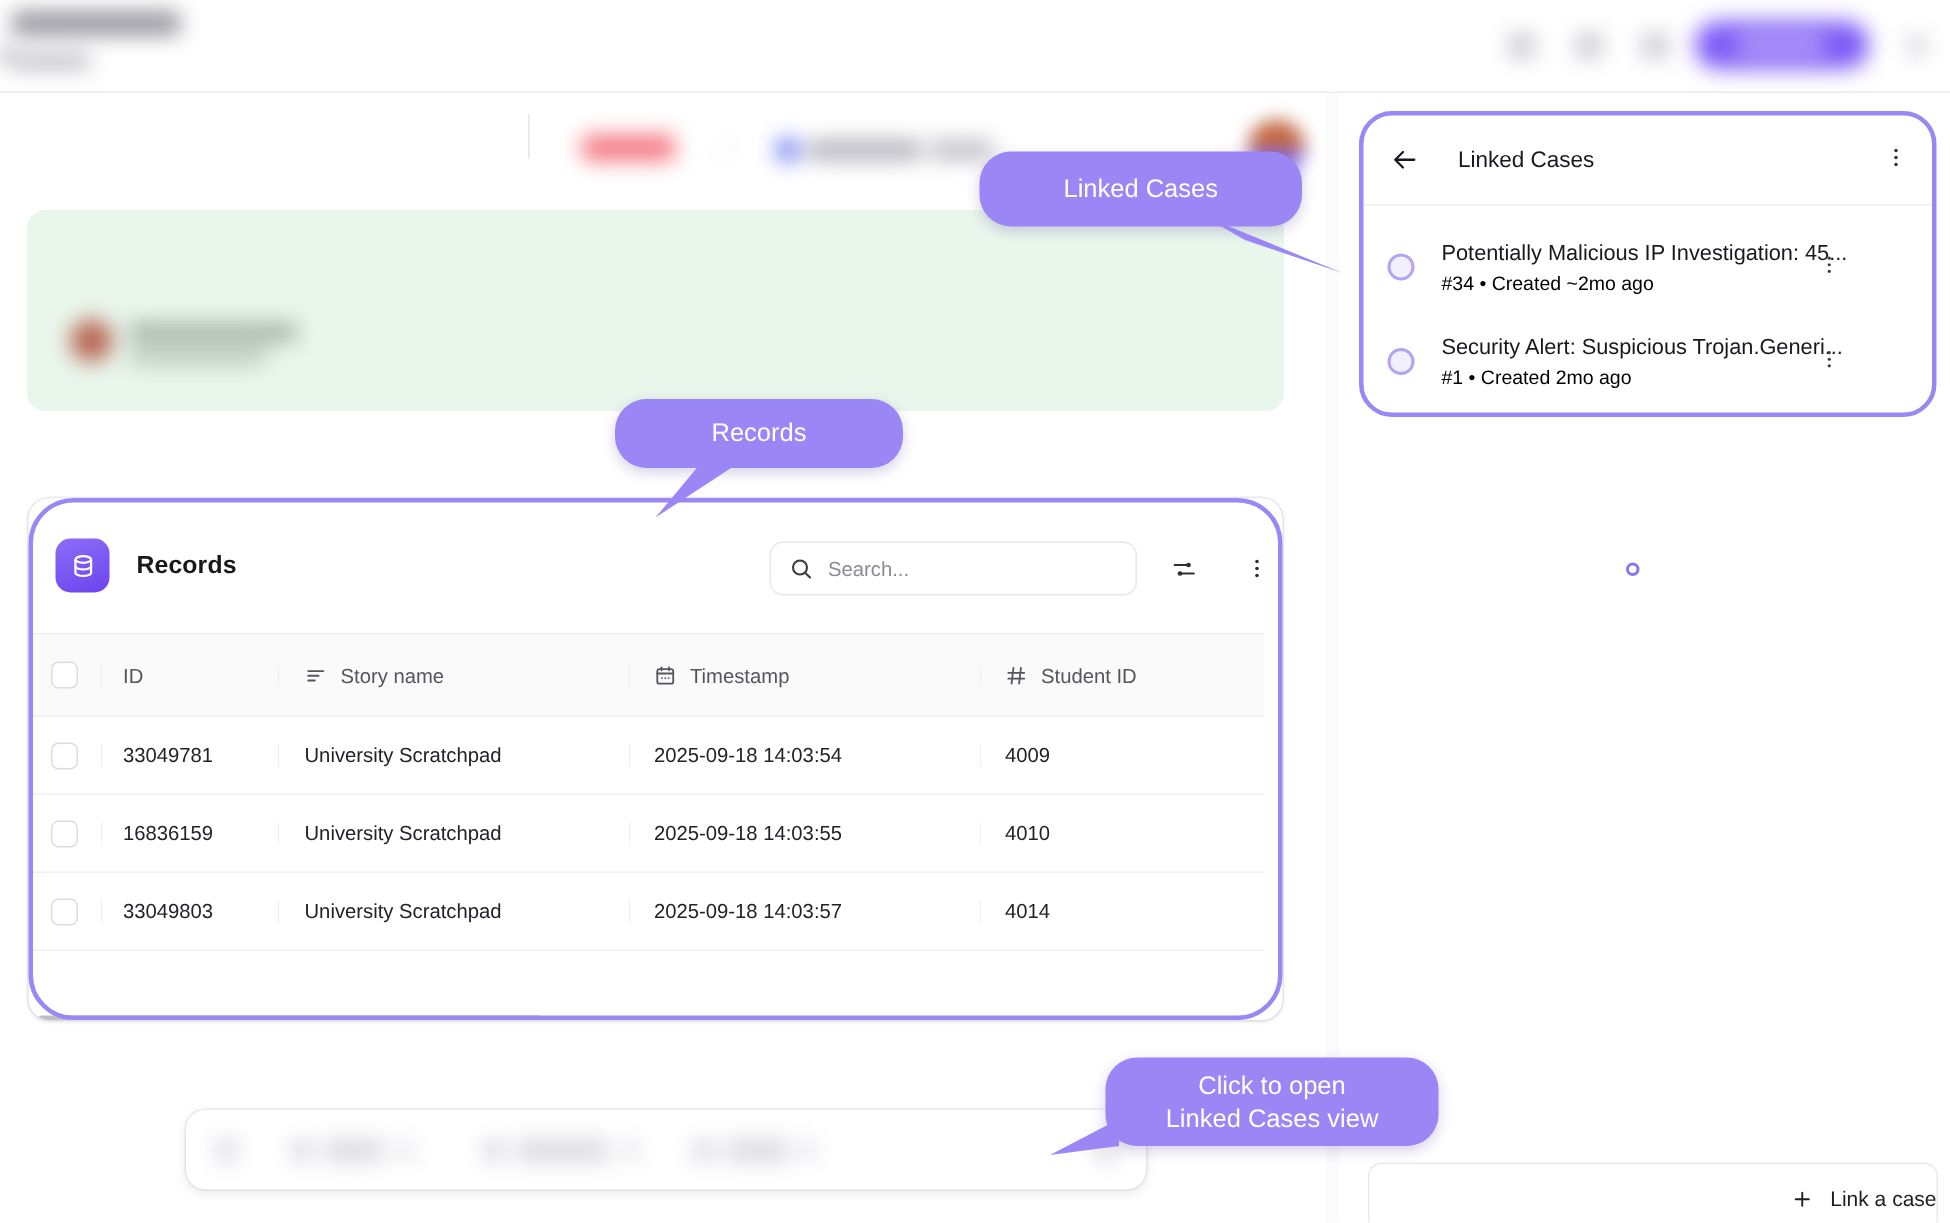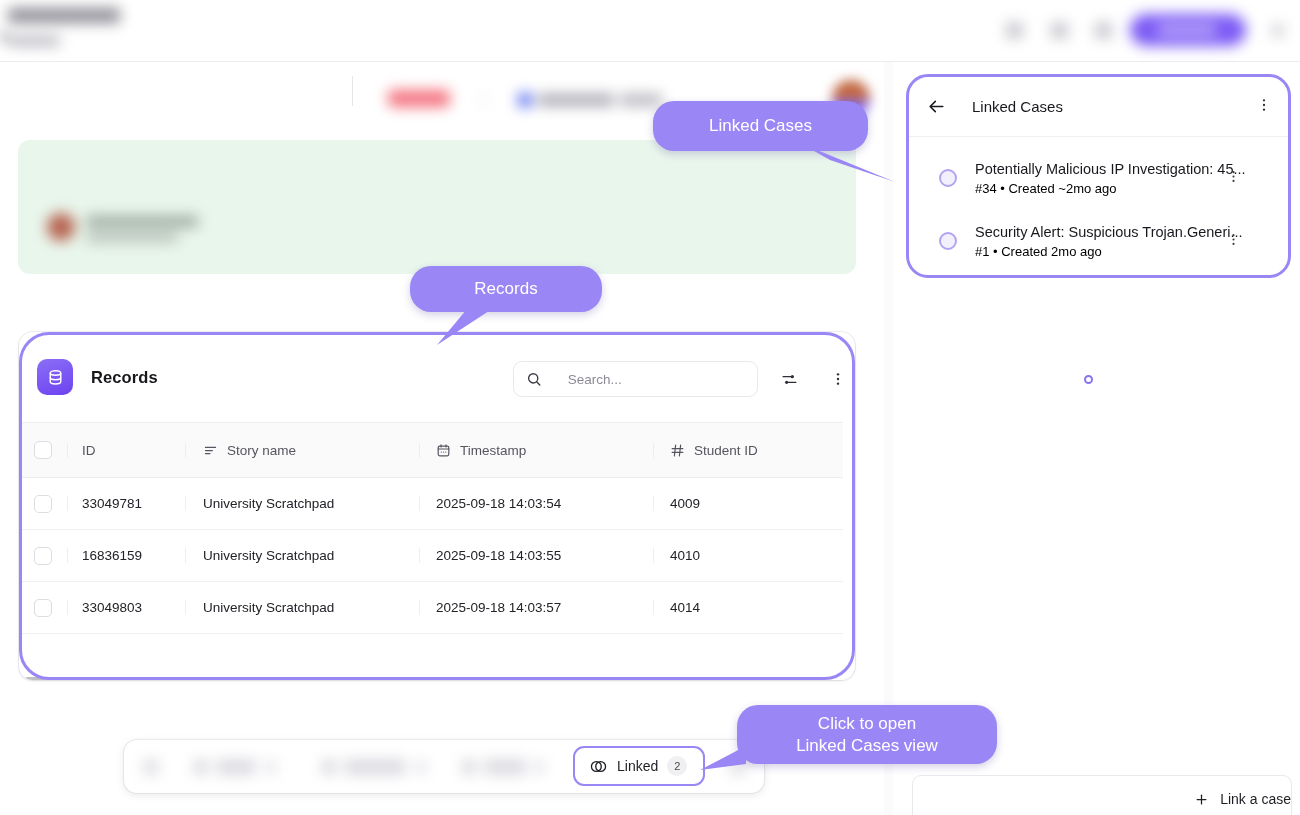--- a/index.html
+++ b/index.html
@@ -71,21 +71,21 @@
     margin-left:18px; letter-spacing:.1px; white-space:nowrap;
   }
   .rec-select {
     margin-left:16px; height:30px; background:#f3f3f5; border-radius:8px;
     display:flex; align-items:center; gap:10px; padding:0 11px 0 13px;
     font-size:13.5px; color:#26262c; white-space:nowrap; cursor:pointer;
   }
   .search-box {
     position:absolute; left:494px; top:29px; width:245px; height:36px;
     border:1px solid #e8e8ec; border-radius:9px; background:#fff;
-    display:flex; align-items:center; gap:26px; padding:0 12px;
+    display:flex; align-items:center; gap:10px; padding:0 12px;
   }
   .search-box input {
     border:none; outline:none; font-size:13.5px; color:#2a2a30;
     font-family:"Liberation Sans", sans-serif; width:180px; background:transparent;
   }
   .search-box input::placeholder { color:#8b8b95; }
   .hdr-icon-btn {
     position:absolute; top:33px; width:28px; height:28px;
     display:flex; align-items:center; justify-content:center; cursor:pointer;
   }
@@ -158,21 +158,21 @@
     background:#fff; border:3px solid #9b86f5; border-radius:22px; overflow:hidden;
   }
   .lc-header {
     position:absolute; left:0; top:0; width:379px; height:60px;
     display:flex; align-items:center; padding:0 18px; border-bottom:1px solid #f0f0f3;
   }
   .lc-title { font-size:15px; color:#18181e; margin-left:26px; }
   .lc-kebab { position:absolute; right:16px; top:20px; cursor:pointer; }
   .lc-item {
     position:absolute; left:0; width:334px; height:70px; display:flex; align-items:center;
-    padding:0 16px; cursor:pointer;margin-left:14px;
+    padding:0 16px; cursor:pointer;
   }
   .lc-circle {
     width:18px; height:18px; border-radius:50%;
     border:2px solid #b3a3f0; background:#f3f0fe; flex:0 0 auto;
   }
   .lc-texts { margin-left:18px; }
   .lc-name { font-size:14.5px; color:#18181e; white-space:nowrap; }
   .lc-meta { font-size:13px; color:#000000; margin-top:4px; white-space:nowrap; }
   .lc-dot-purple {
     position:absolute; left:1084px; top:375px; width:9px; height:9px;
@@ -356,28 +356,20 @@
     <div style="position:absolute;left:62px;top:12px;width:14px;height:14px;border-radius:4px;background:#d6d6dd;"></div>
     <div style="position:absolute;left:84px;top:11px;width:40px;height:16px;border-radius:4px;background:#dcdce2;"></div>
     <div style="position:absolute;left:134px;top:12px;width:10px;height:14px;border-radius:4px;background:#e2e2e8;"></div>
     <div style="position:absolute;left:190px;top:12px;width:14px;height:14px;border-radius:4px;background:#d6d6dd;"></div>
     <div style="position:absolute;left:212px;top:11px;width:62px;height:16px;border-radius:4px;background:#dcdce2;"></div>
     <div style="position:absolute;left:284px;top:12px;width:10px;height:14px;border-radius:4px;background:#e2e2e8;"></div>
     <div style="position:absolute;left:330px;top:12px;width:14px;height:14px;border-radius:4px;background:#d6d6dd;"></div>
     <div style="position:absolute;left:352px;top:11px;width:42px;height:16px;border-radius:4px;background:#dcdce2;"></div>
     <div style="position:absolute;left:402px;top:12px;width:10px;height:14px;border-radius:4px;background:#e2e2e8;"></div>
   </div>
-  <div class="linked-btn">
-    <svg width="19" height="19" viewBox="0 0 24 24" fill="none" stroke="#1e1e24" stroke-width="1.7">
-        <circle cx="9.3" cy="12" r="6.2"></circle>
-        <circle cx="14.7" cy="12" r="6.2"></circle>
-      </svg>
-    <span class="linked-label">Linked</span>
-    <span class="linked-count">2</span>
-  </div>
   <div class="blur-hard bb-right-ghost"></div>
 
   <div class="v-divider"></div>
   <div class="v-scroll-track">
     
   </div>
 
   <div class="lc-panel">
     <div class="lc-header">
       <svg width="19" height="19" viewBox="0 0 24 24" fill="none" stroke="#18181e" stroke-width="1.9" stroke-linecap="round" stroke-linejoin="round" style="cursor:pointer;">
@@ -442,21 +434,21 @@
     <polygon points="0,3 95,42 30,20" fill="#9b86f5"></polygon>
   </svg>
 
   <div class="callout" style="left:410px;top:266px;width:192px;height:46px;">
     <span>Records</span>
   </div>
   <svg style="position:absolute;left:425px;top:305px;width:90px;height:46px;">
     <polygon points="12,40 70,2 42,4" fill="#9b86f5"></polygon>
   </svg>
 
-  <div class="callout" style="left:737px;top:705px;width:260px;height:59px;flex-direction:column;">
+  <div class="callout" style="left:737px;top:705px;width:222px;height:59px;flex-direction:column;">
     <span>Click to open</span>
     <span>Linked Cases view</span>
   </div>
   <svg style="position:absolute;left:700px;top:740px;width:60px;height:40px;">
     <polygon points="0,30 46,6 46,24" fill="#9b86f5"></polygon>
   </svg>
 
 </div>
 
 </body></html>

